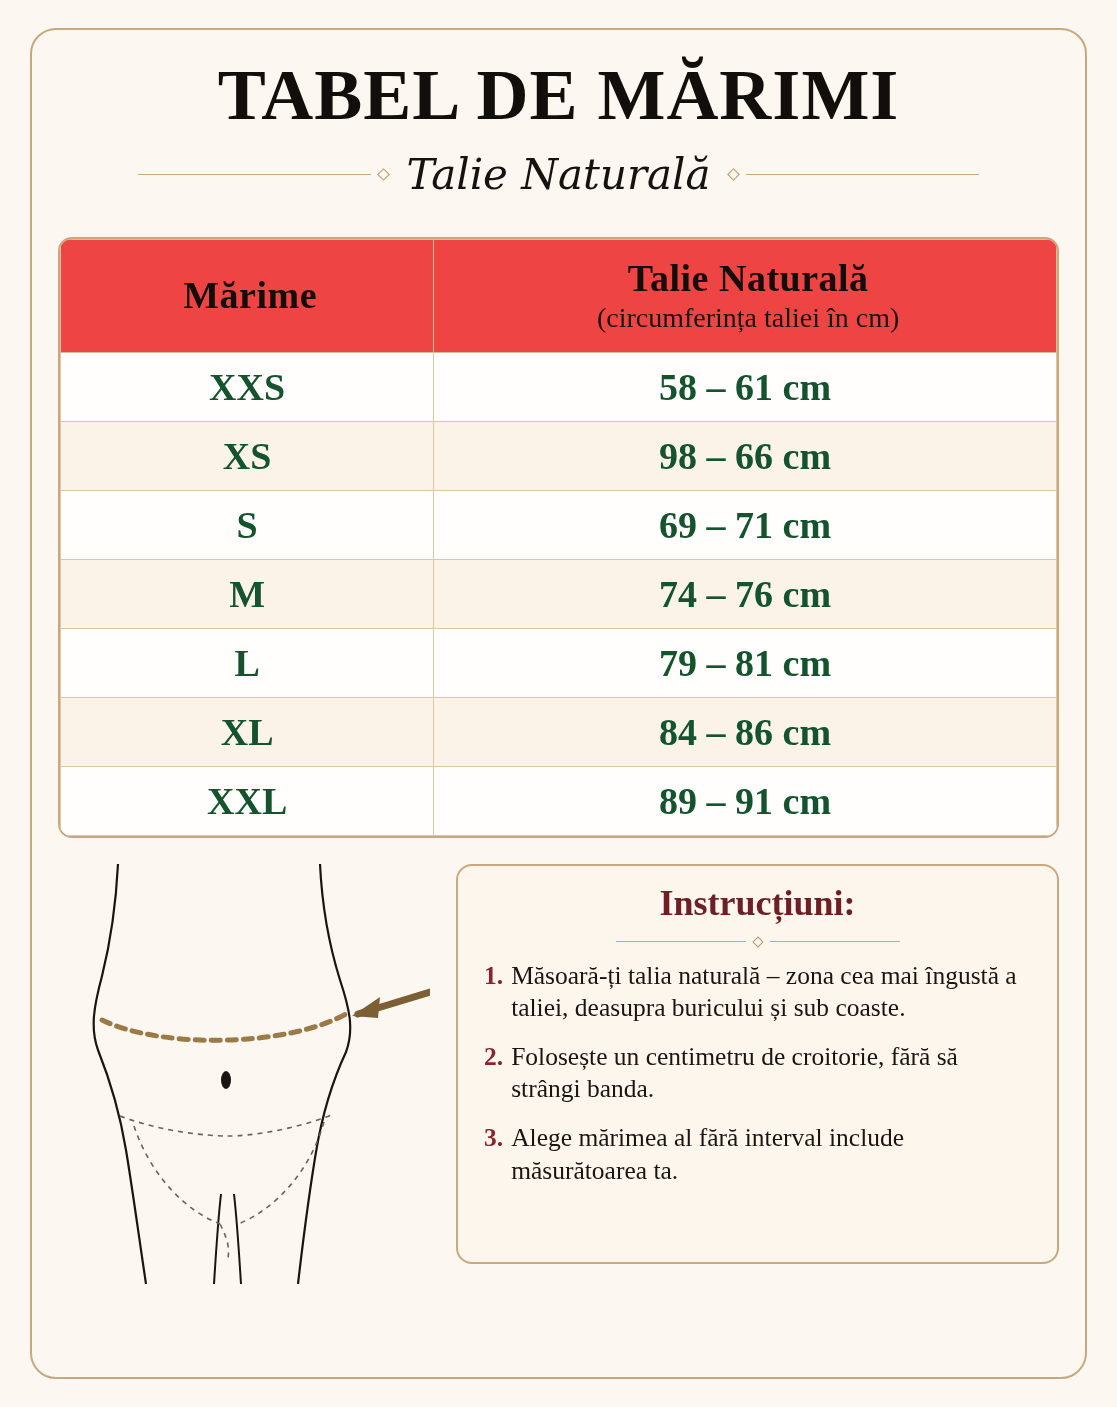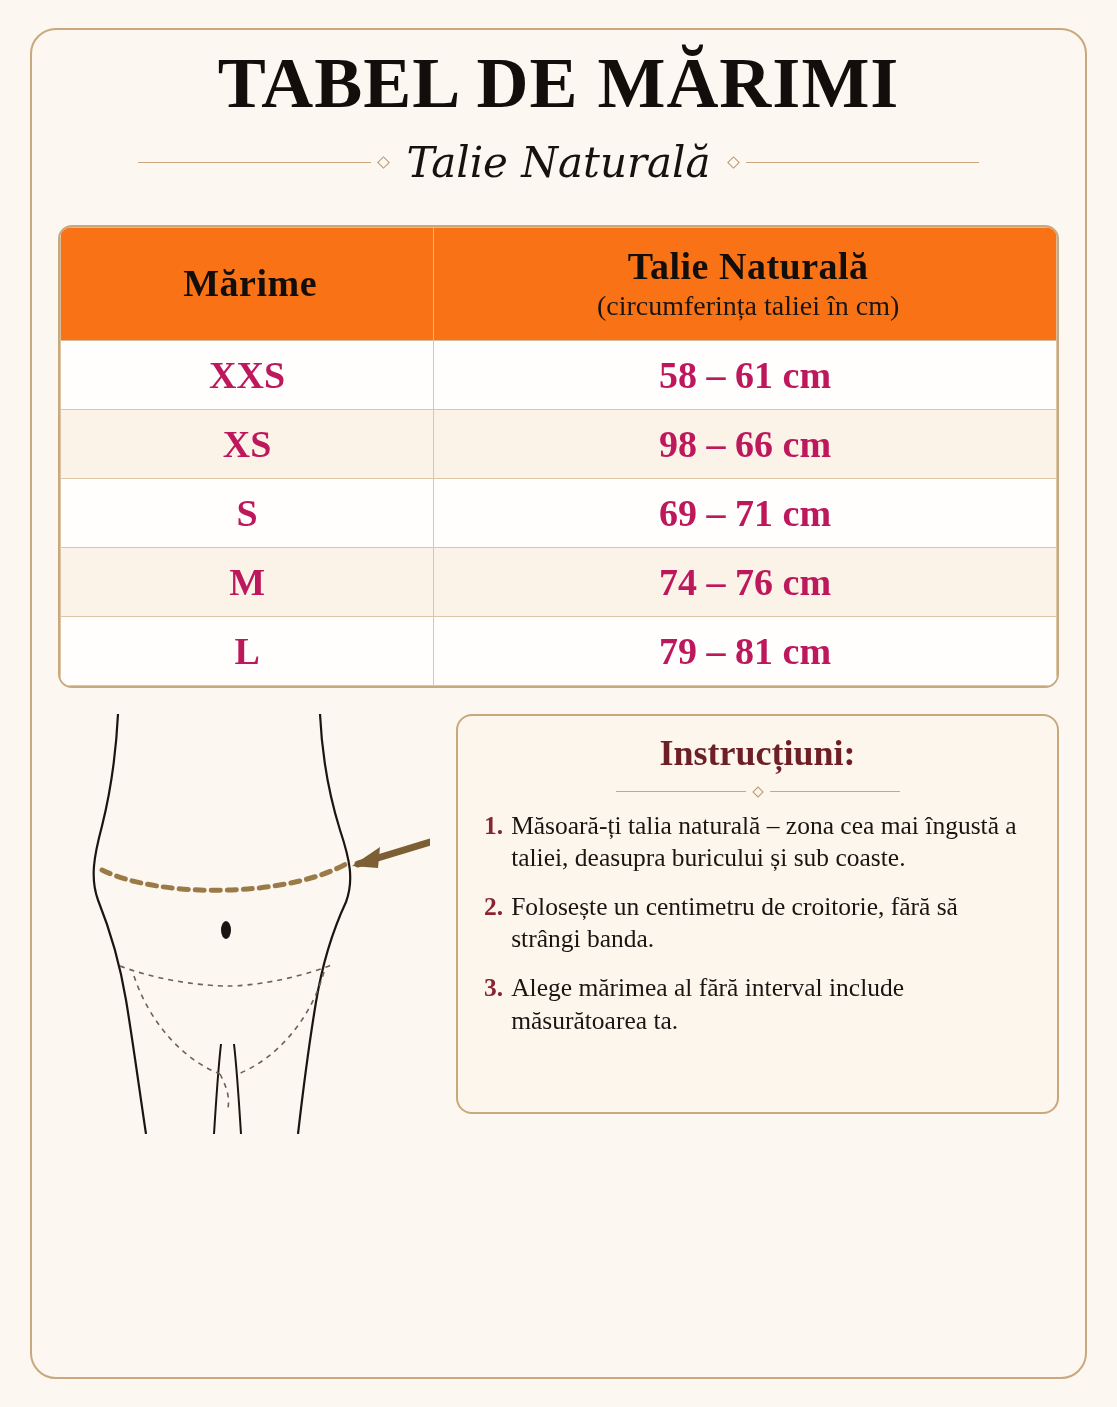--- a/index.html
+++ b/index.html
@@ -30,21 +30,21 @@
     right: 30px;
     bottom: 28px;
     border: 2px solid #c9a87e;
     border-radius: 26px;
     box-sizing: border-box;
   }
 
   .content {
     position: absolute;
     left: 58px;
-    top: 28px;
+    top: 40px;
     width: 1001px;
     box-sizing: border-box;
   }
 
   
   .title {
     text-align: center;
     font-size: 72px;
     font-weight: bold;
     letter-spacing: 1px;
@@ -100,21 +100,21 @@
     width: 100%;
     border-collapse: collapse;
     table-layout: fixed;
   }
   table.sizes th, table.sizes td {
     border: 1px solid #ddc6a6;
     text-align: center;
     vertical-align: middle;
   }
   table.sizes thead th {
-    background: #f97316;
+    background: #ef4444;
     border-color: #d7bd9b;
     padding: 16px 6px 18px 12px;
   }
   .th-main {
     font-size: 38px;
     font-weight: bold;
     letter-spacing: 0.5px;
     color: #120e0b;
     display: block;
   }
@@ -123,21 +123,21 @@
     font-size: 28px;
     font-weight: normal;
     margin-top: 2px;
     color: #1a1512;
   }
   table.sizes tbody td {
     font-size: 38px;
     font-weight: bold;
     height: 68px;
     padding: 0;
-    color: #be185d;
+    color: #14532d;
   }
   table.sizes tbody tr:nth-child(odd) td { background: #fffefc; }
   table.sizes tbody tr:nth-child(even) td { background: #fbf3e8; }
   .col-size { width: 37%; }
   .col-value { width: 63%; }
 
   
   .lower {
     margin-top: 26px;
     display: flex;
@@ -253,20 +253,28 @@
             <td>69 – 71 cm</td>
           </tr>
           <tr>
             <td>M</td>
             <td>74 – 76 cm</td>
           </tr>
           <tr>
             <td>L</td>
             <td>79 – 81 cm</td>
           </tr>
+          <tr>
+            <td>XL</td>
+            <td>84 – 86 cm</td>
+          </tr>
+          <tr>
+            <td>XXL</td>
+            <td>89 – 91 cm</td>
+          </tr>
         </tbody>
       </table>
     </div>
 
     <div class="lower">
 
       <div class="figure-box">
         <svg width="372" height="420" viewBox="0 0 372 420" xmlns="http://www.w3.org/2000/svg">
 
           <path d="M60 0 C58 40 52 80 44 112 C36 142 32 164 40 186

